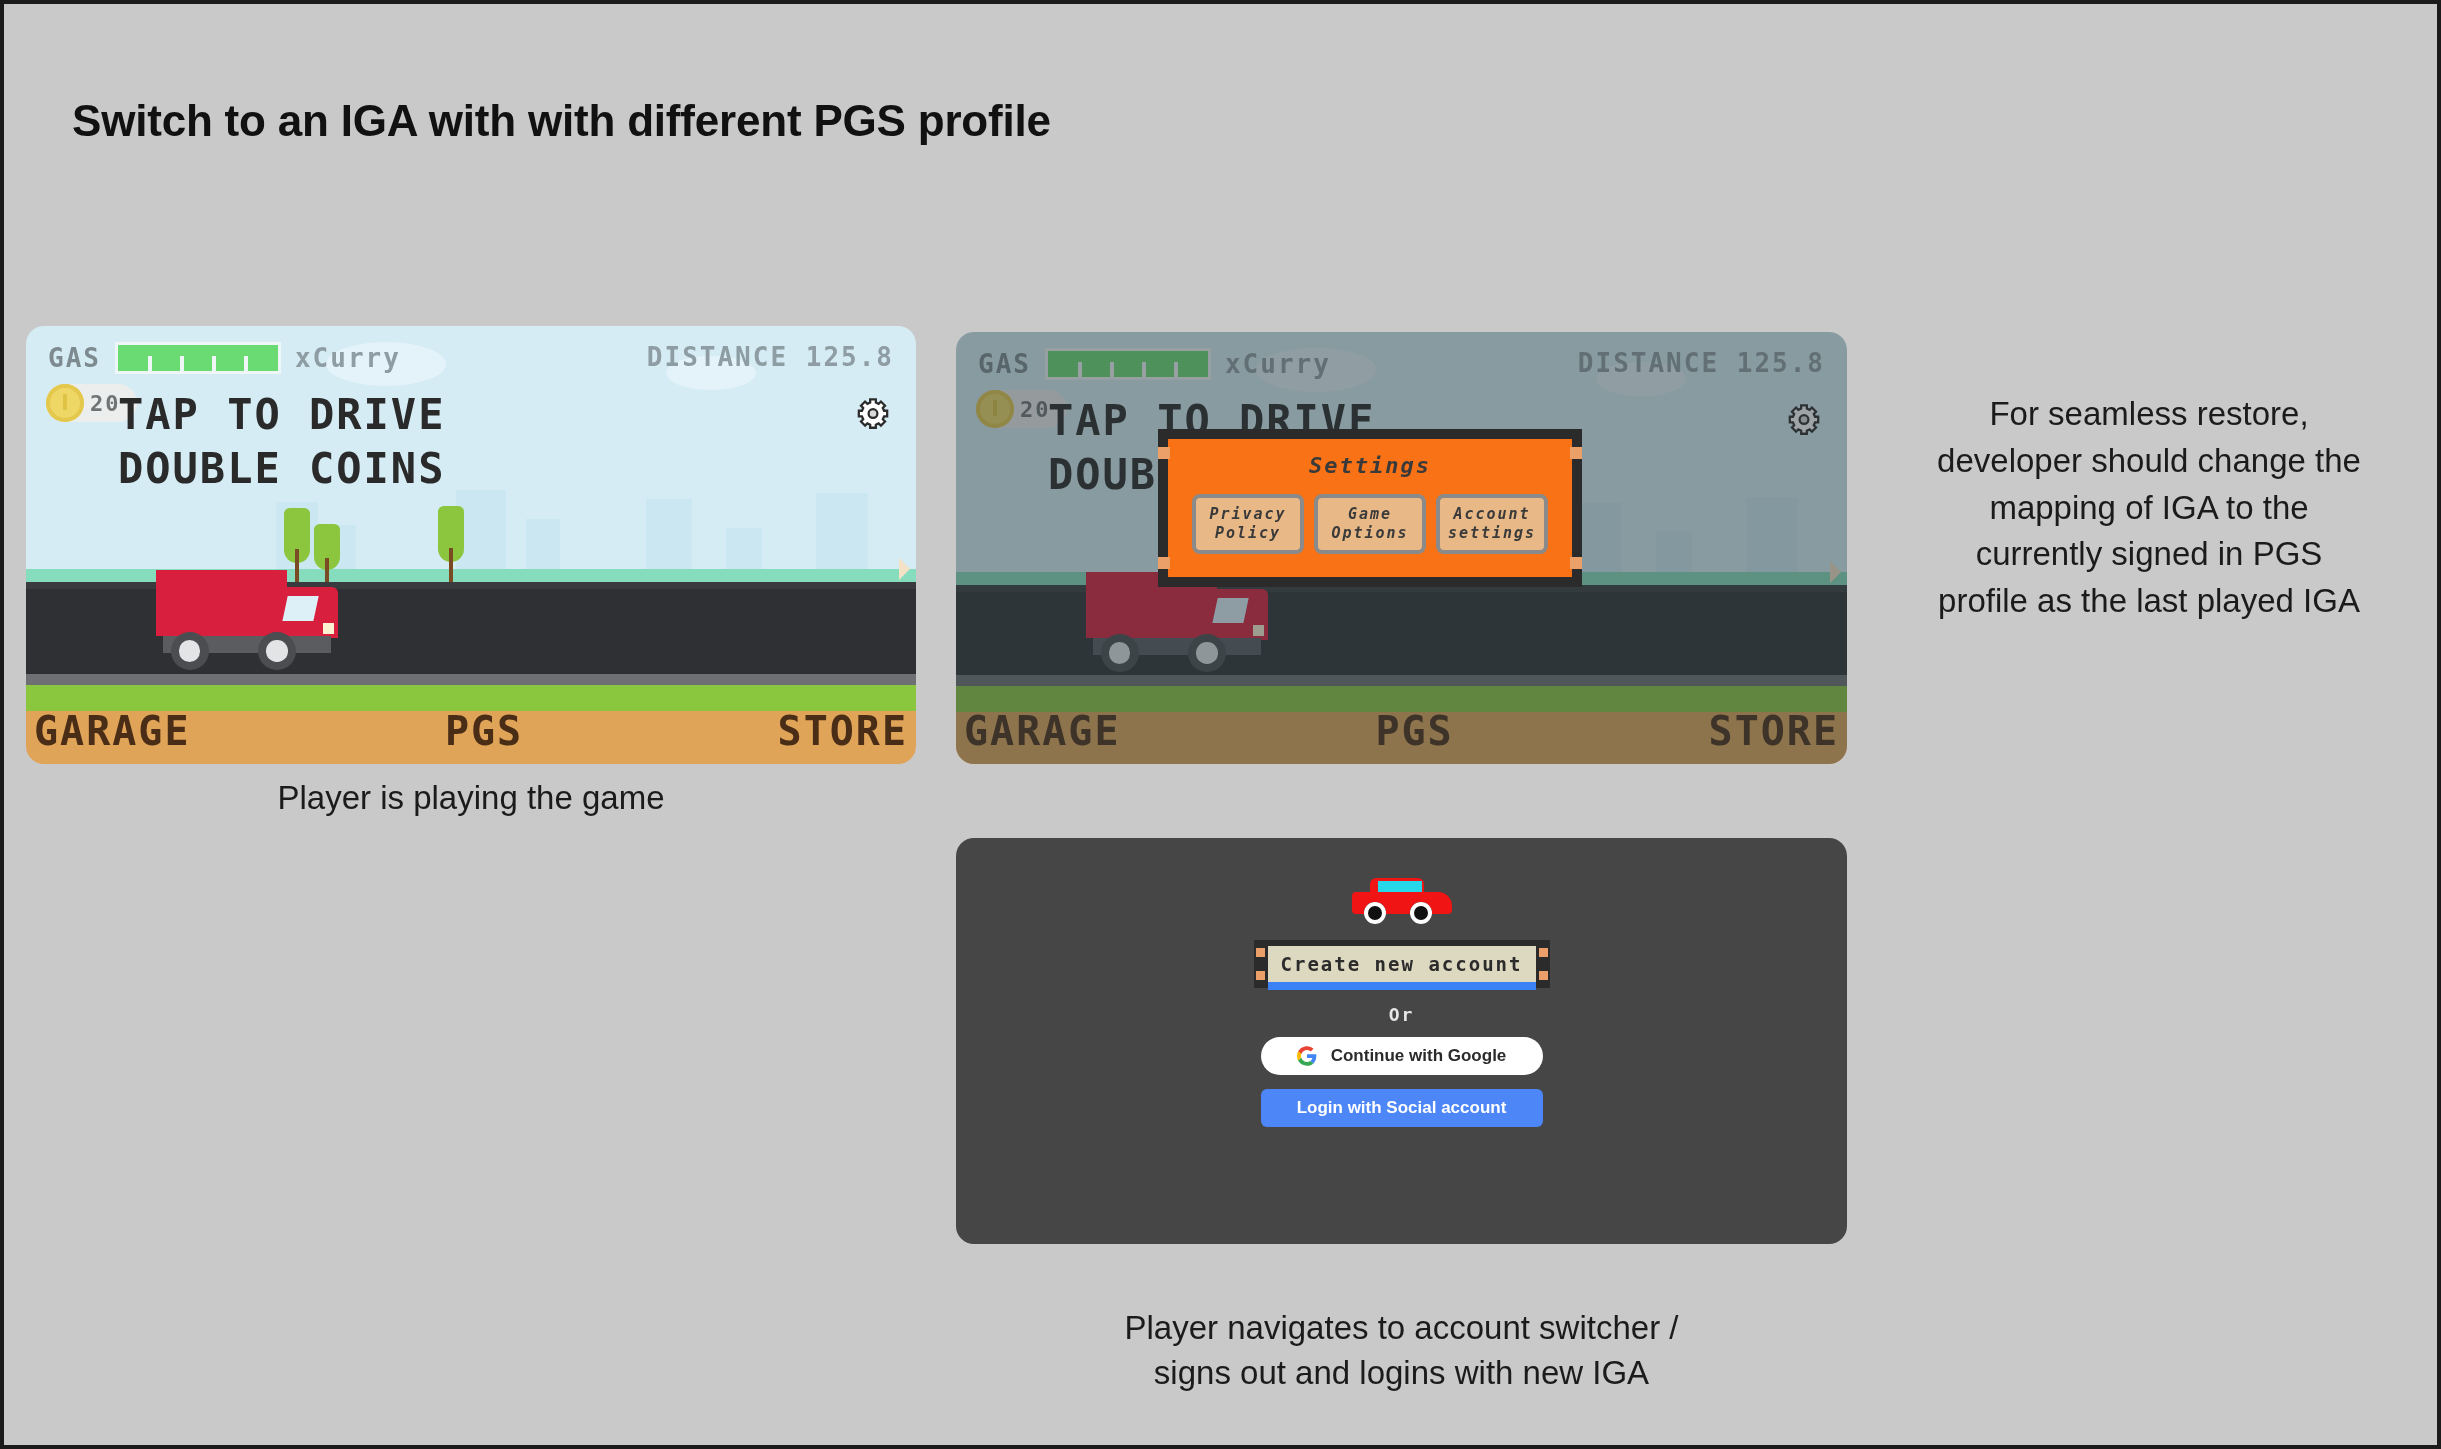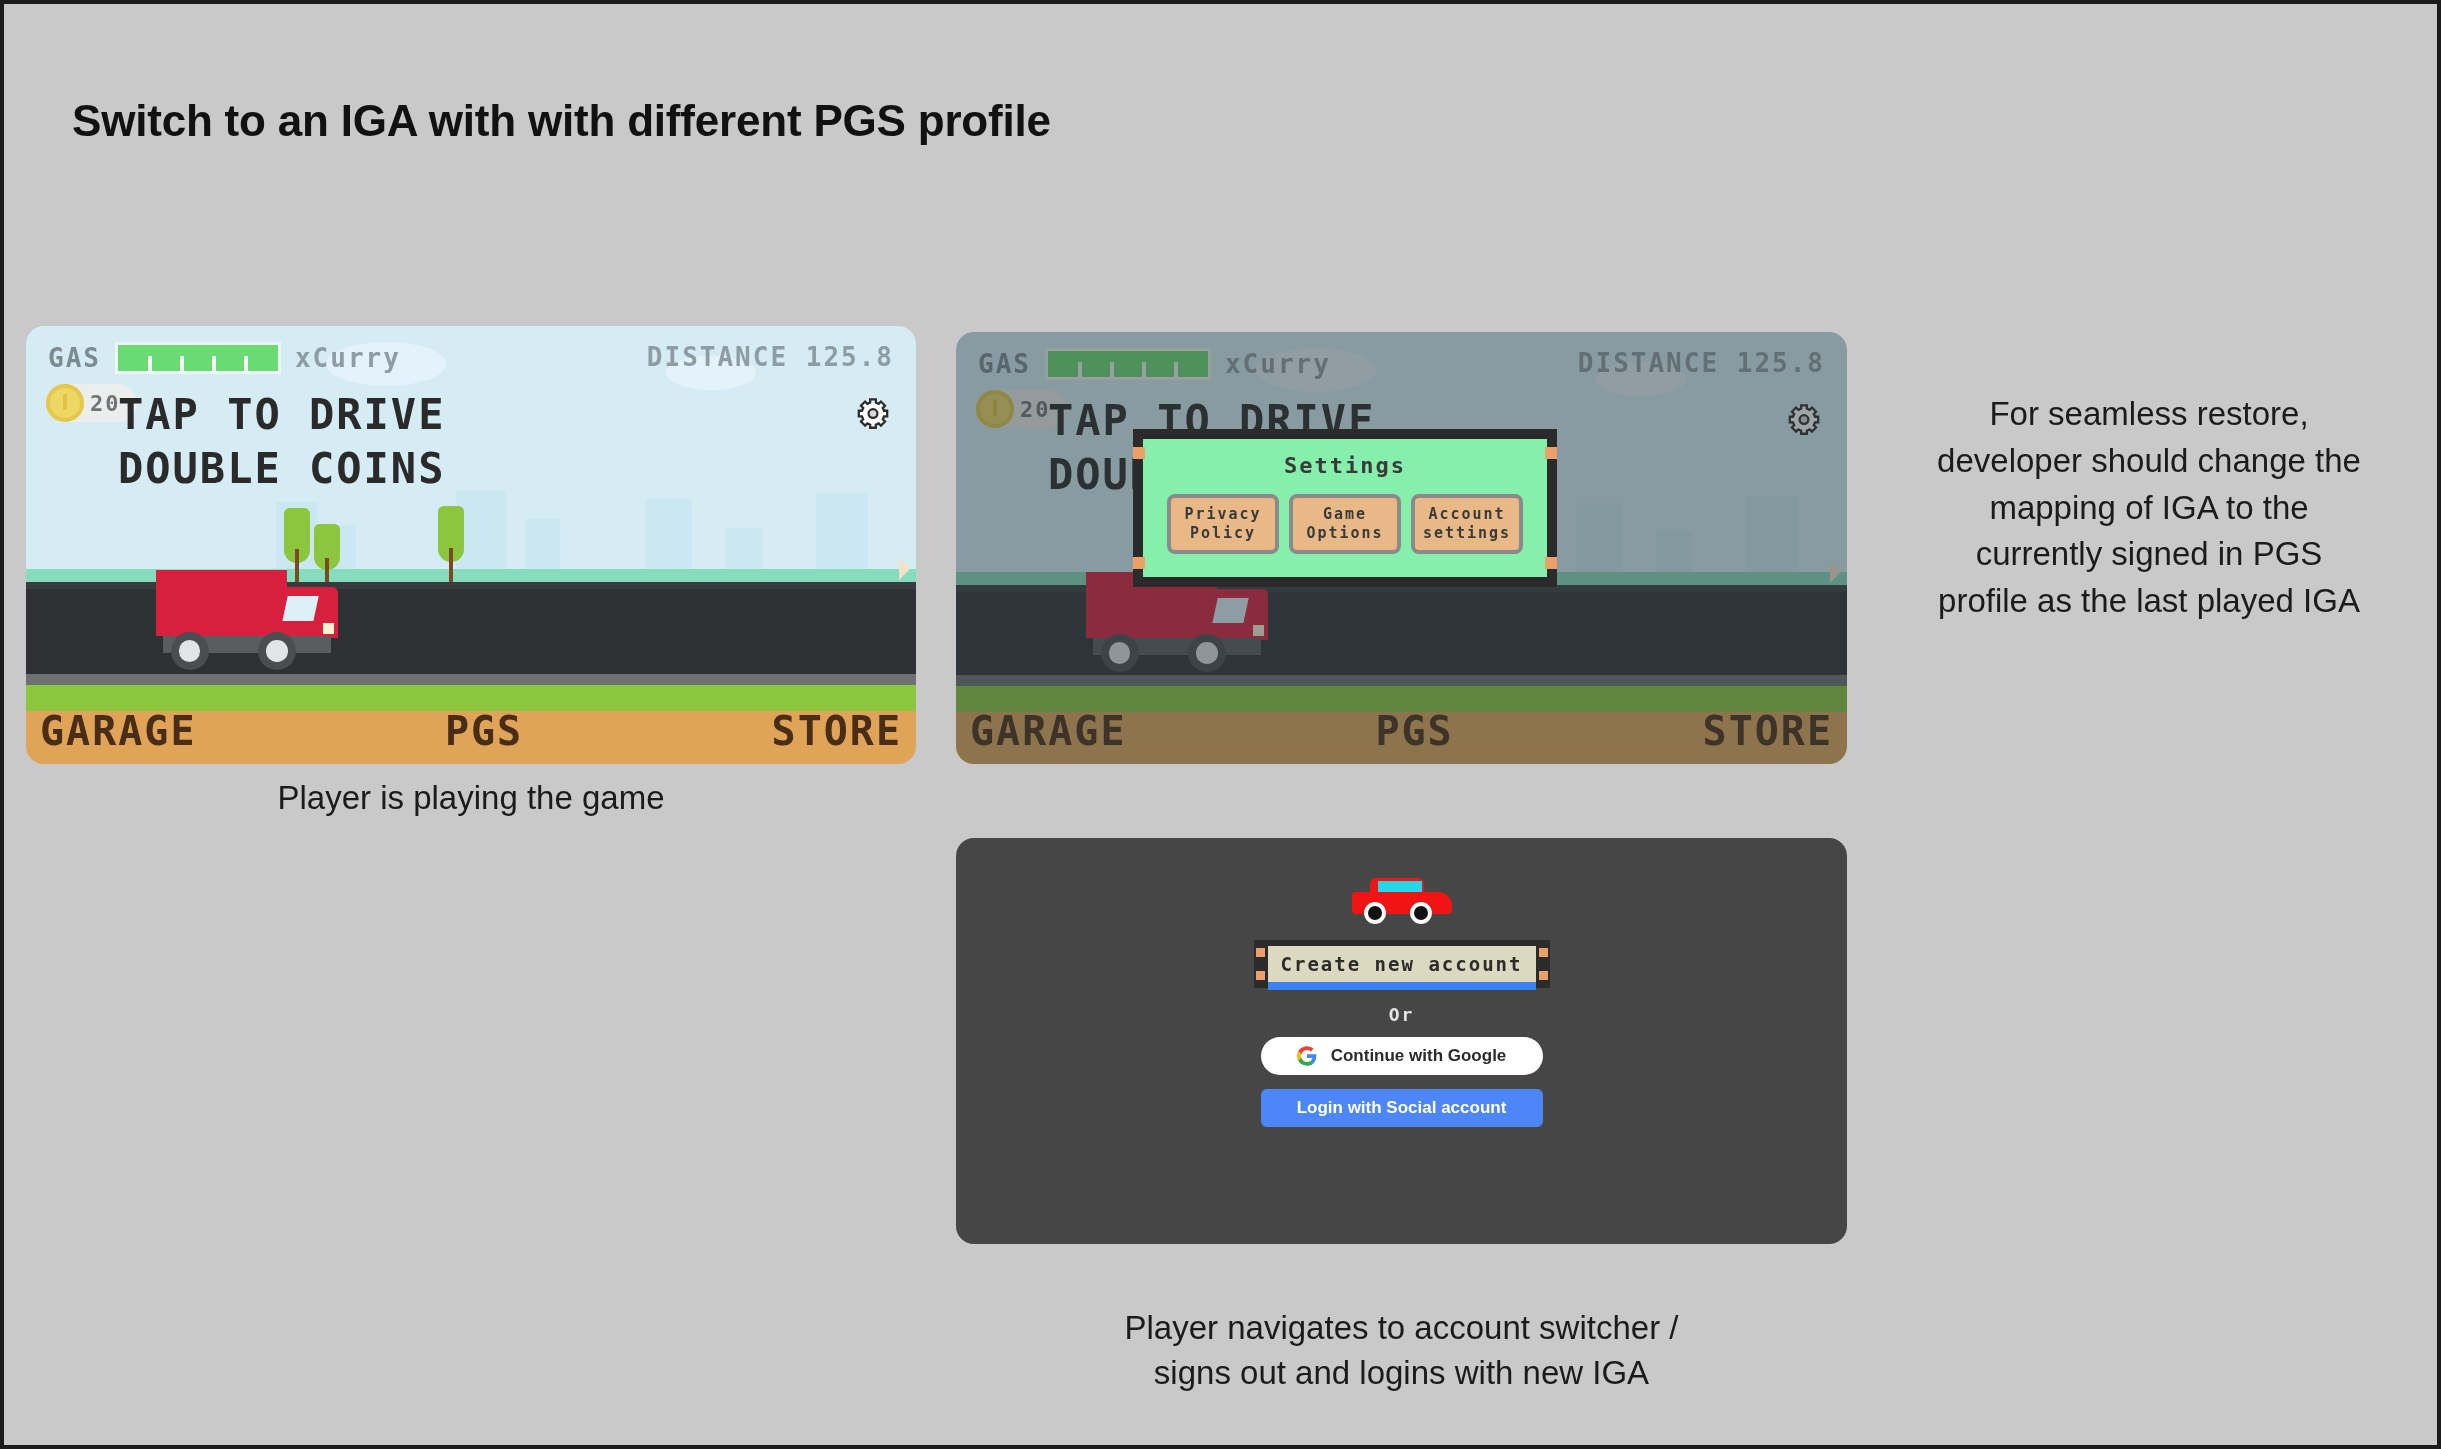--- a/index.html
+++ b/index.html
@@ -294,21 +294,21 @@
     background: #7a4a22;
   }
 
   
   .nav-bar {
     position: absolute;
     left: 0; right: 0;
     bottom: 10px;
     display: flex;
     justify-content: space-between;
-    padding: 0 14px;
+    padding: 0 8px;
     box-sizing: border-box;
     align-items: flex-start;
   }
   .nav-item {
     font-size: 40px;
     color: #4a2d16;
   }
   .nav-arrow {
     position: absolute;
     right: 6px;
@@ -323,27 +323,28 @@
   .dim-overlay {
     position: absolute;
     inset: 0;
     background: rgba(46,58,64,.46);
     pointer-events: none;
   }
 
   
   #settings-dialog {
     position: absolute;
-    left: 1129px;
+    left: 1154px;
     top: 425px;
     width: 424px;
     height: 158px;
-    background: #86efac;
+    background: #f97316;
     border: 10px solid #2b2b2b;
     box-sizing: border-box;
+    font-style: italic;
   }
   .corner-pip {
     position: absolute;
     width: 12px; height: 12px;
     background: #eba06a;
   }
   .cp-tl { left: -10px; top: 8px; }
   .cp-tr { right: -10px; top: 8px; }
   .cp-bl { left: -10px; bottom: 8px; }
   .cp-br { right: -10px; bottom: 8px; }

